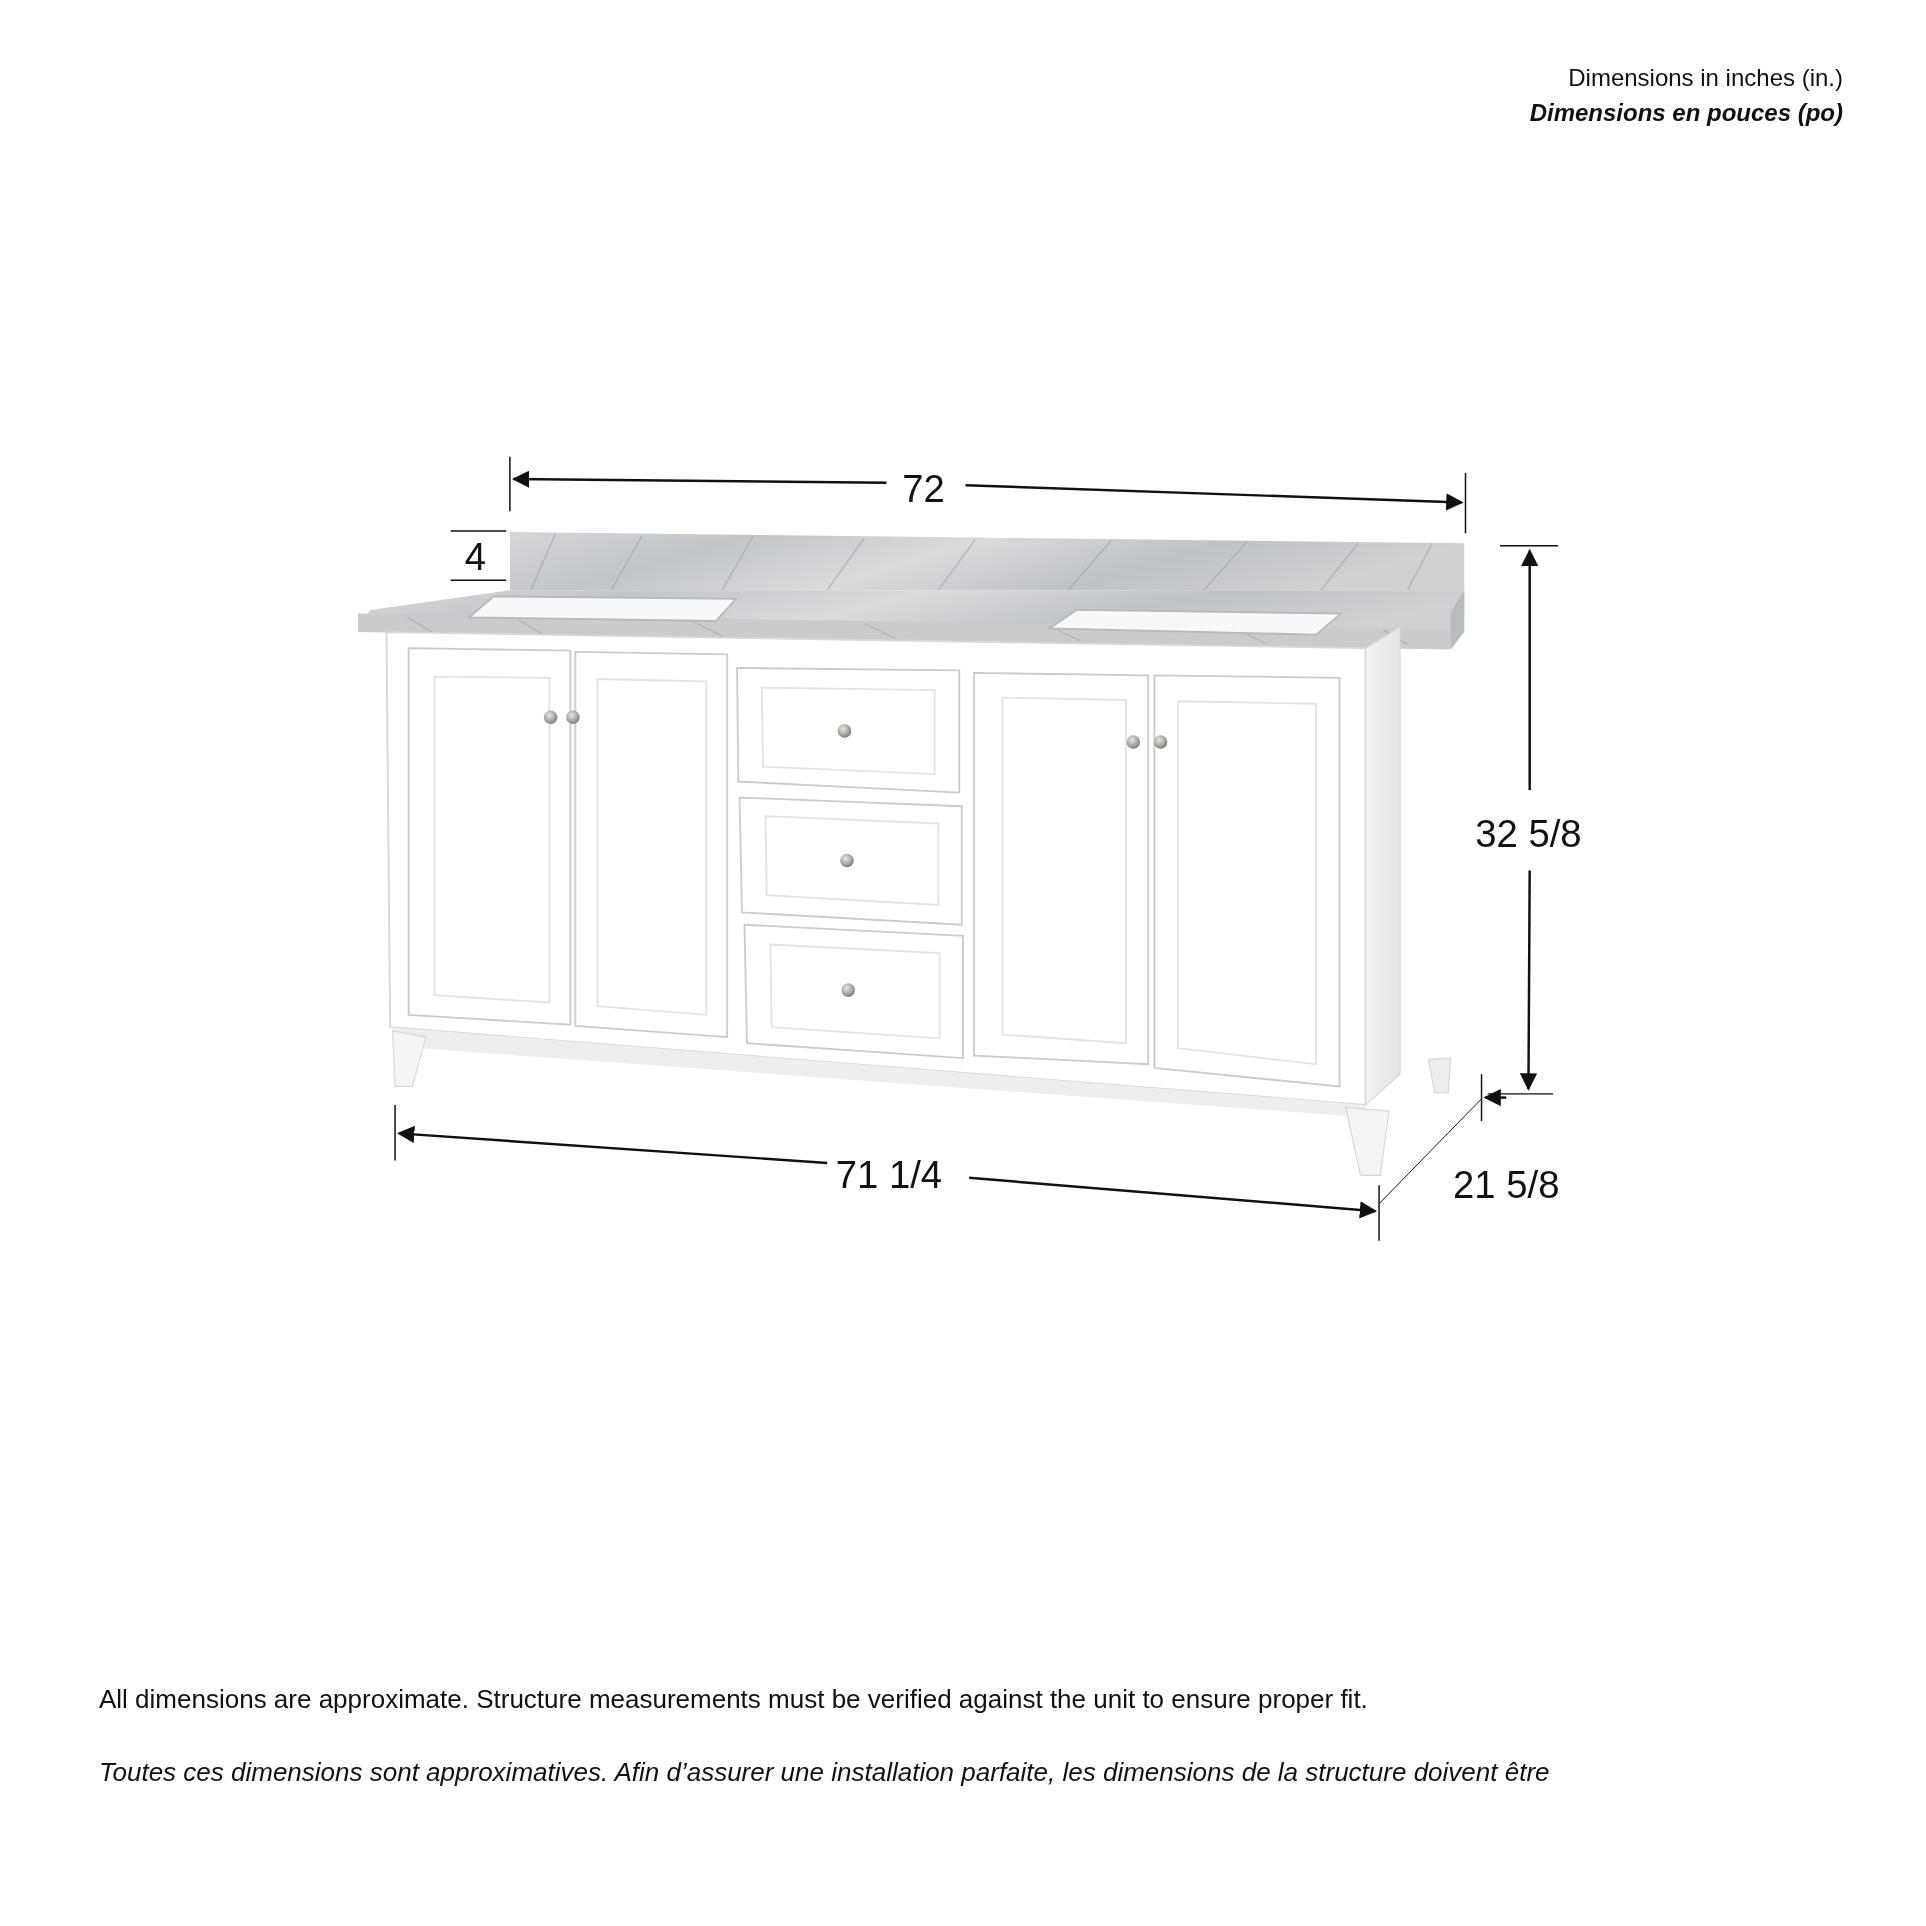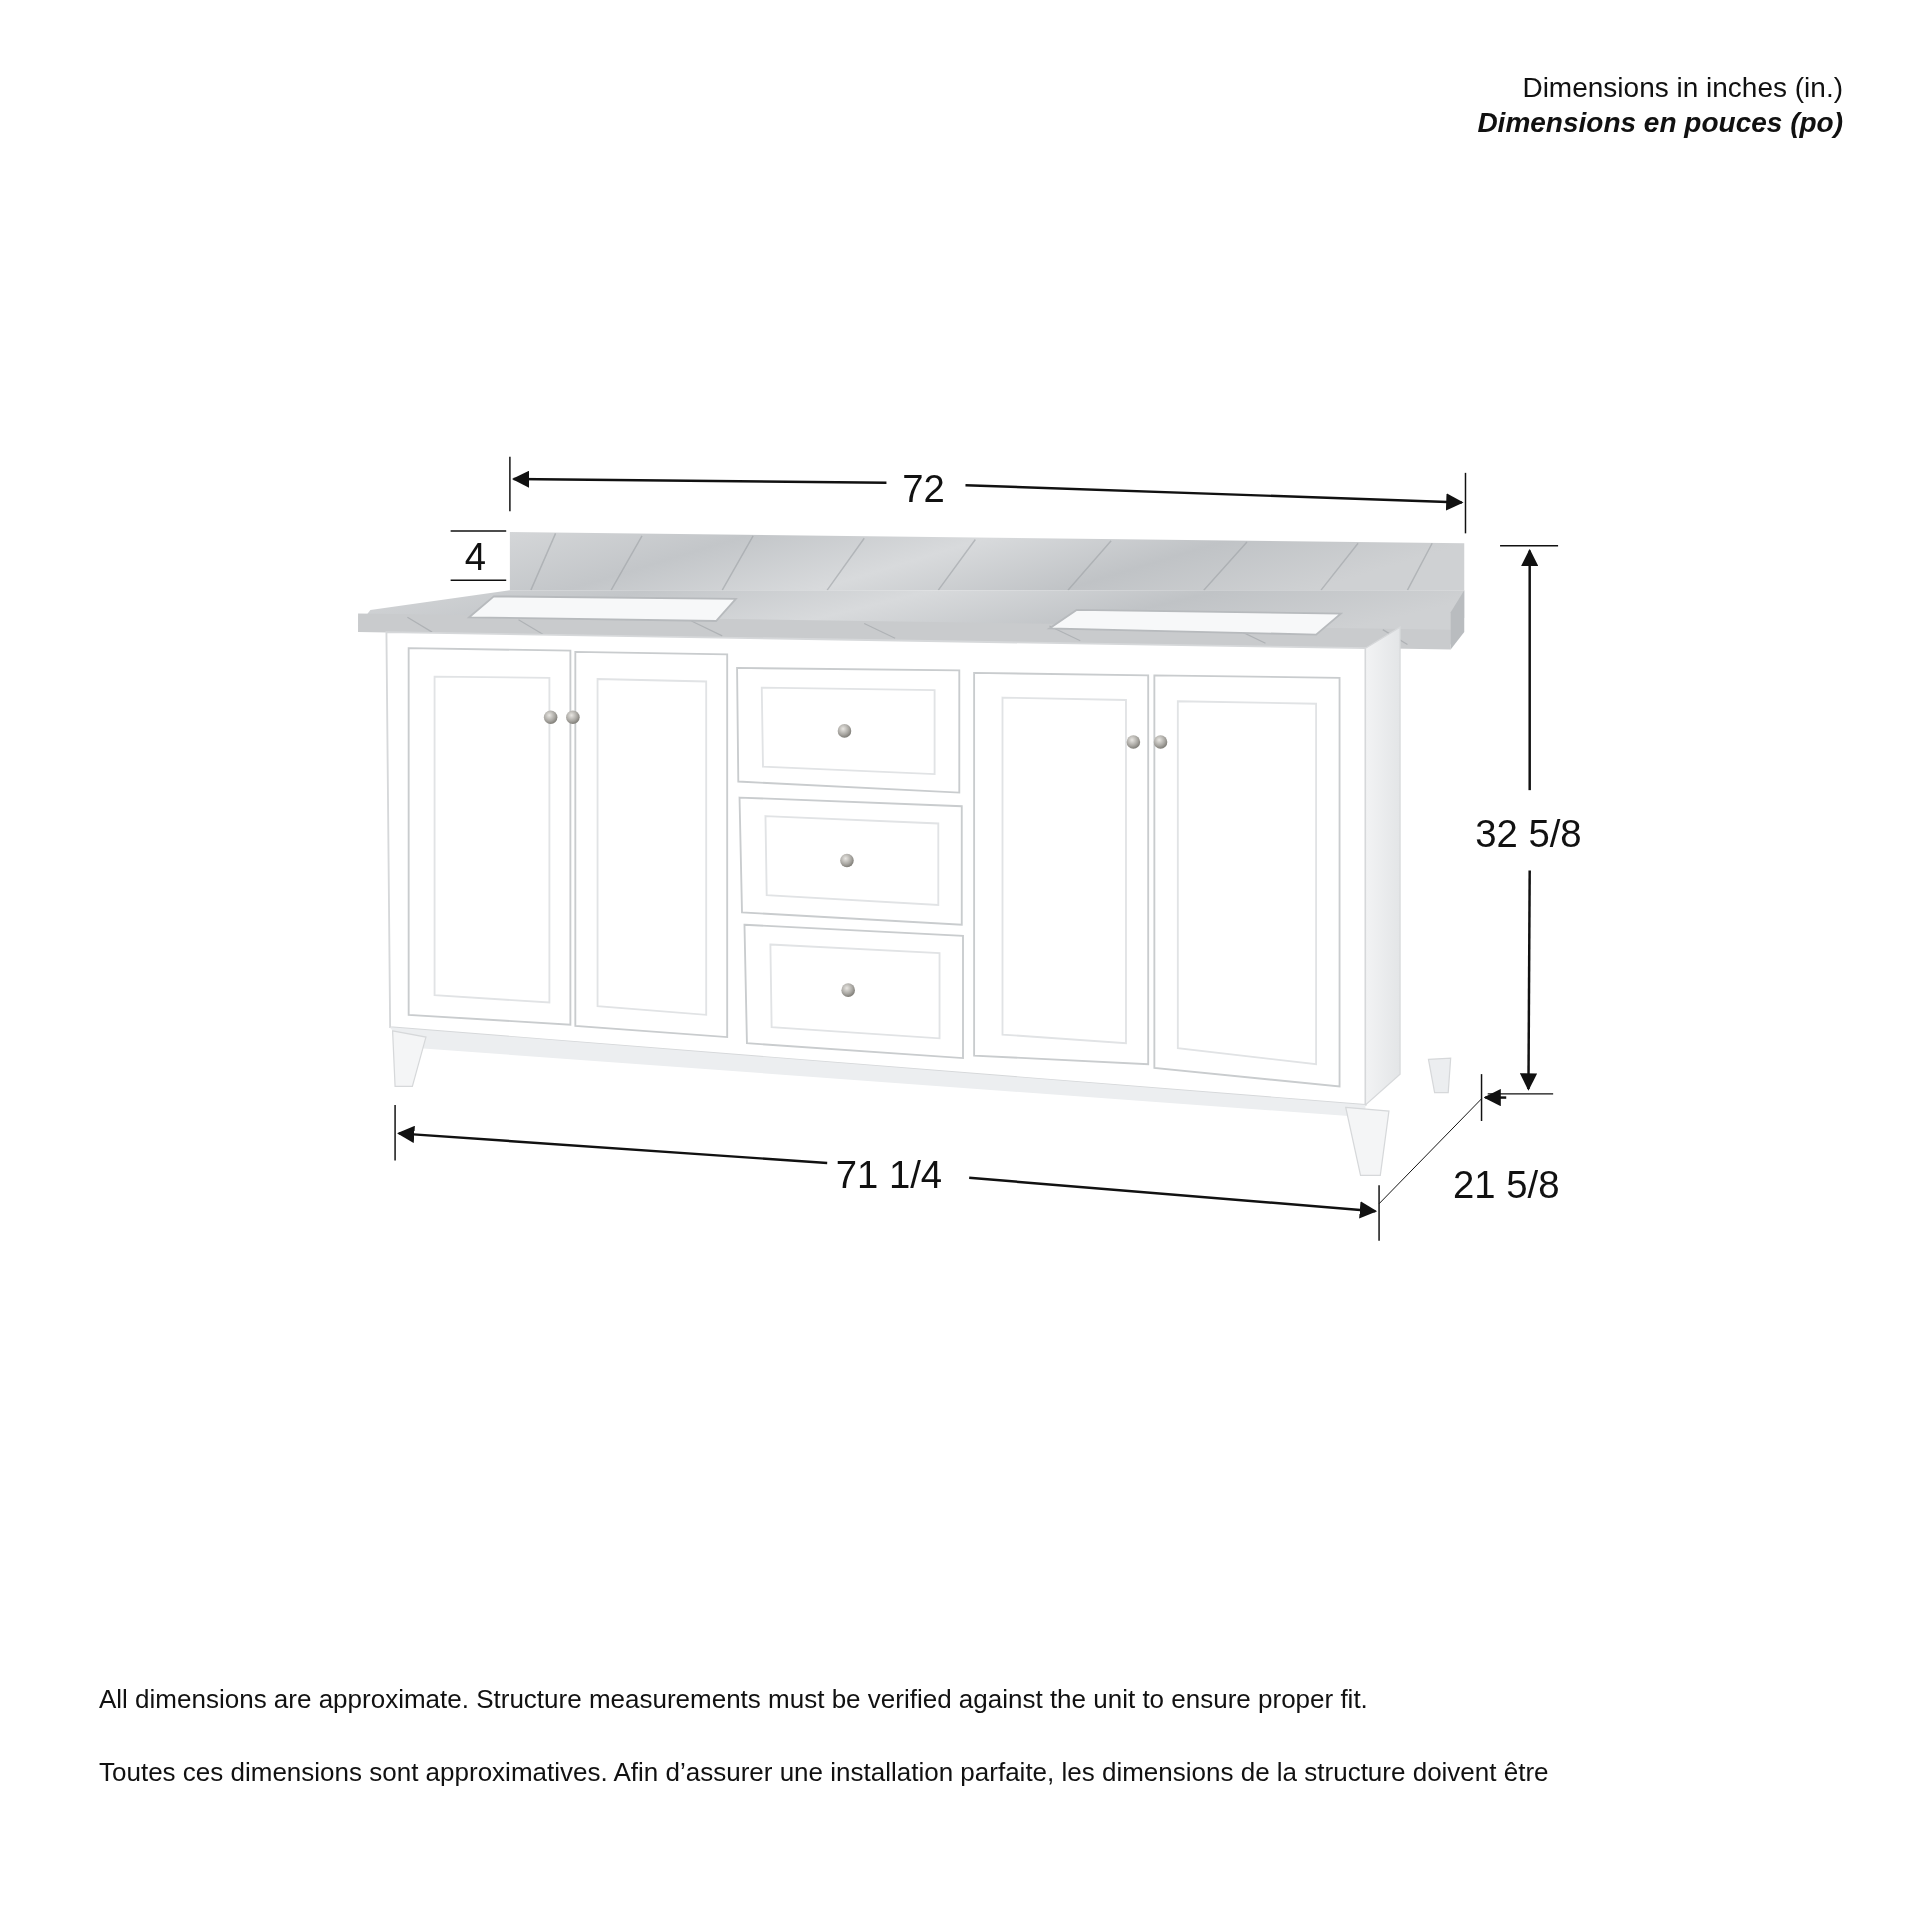--- a/index.html
+++ b/index.html
@@ -1,20 +1,20 @@
 <!DOCTYPE html>
 <html style="font-size:9.3px"><head>
 <meta charset="utf-8">
 <style>
   html,body{margin:0;padding:0;background:#ffffff;}
   body{width:1926px;height:1926px;position:relative;overflow:hidden;font-family:"Liberation Sans",sans-serif;color:#111;}
-  .units{position:absolute;right:83px;top:70px;text-align:right;font-size:28px;line-height:35px;}
+  .units{position:absolute;right:83px;top:60px;text-align:right;font-size:24px;line-height:35px;}
   .units .fr{font-style:italic;font-weight:bold;}
   .notes{position:absolute;left:99px;top:1681px;font-size:26px;line-height:36px;}
-  .notes .fr{margin-top:37px;}
+  .notes .fr{font-style:italic;margin-top:37px;}
   .notes div{white-space:nowrap;}
   svg.drawing{position:absolute;left:0;top:0;}
   .dimlabel{font-family:"Liberation Sans",sans-serif;font-size:31px;fill:#111;}
 </style>
 </head>
 <body>
 
 <div class="units">
   <div>Dimensions in inches (in.)</div>
   <div class="fr">Dimensions en pouces (po)</div>

